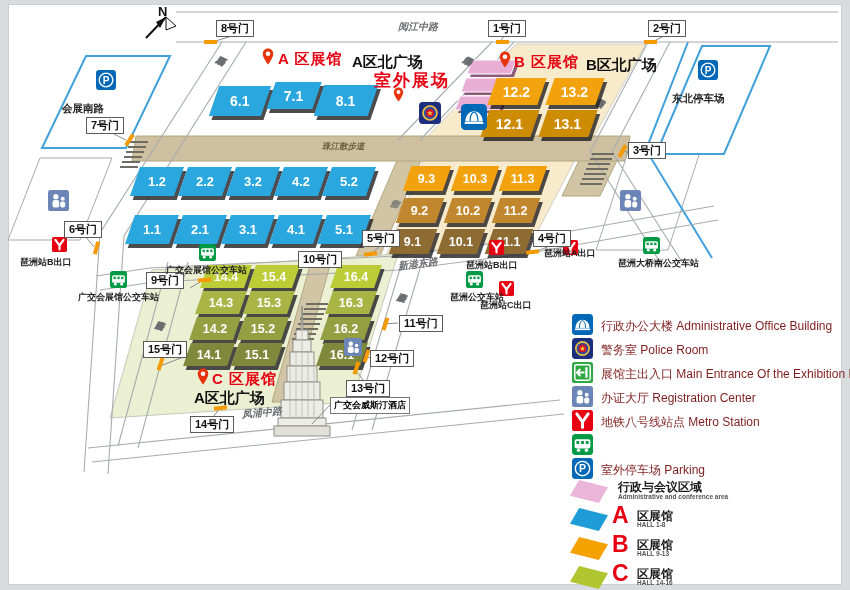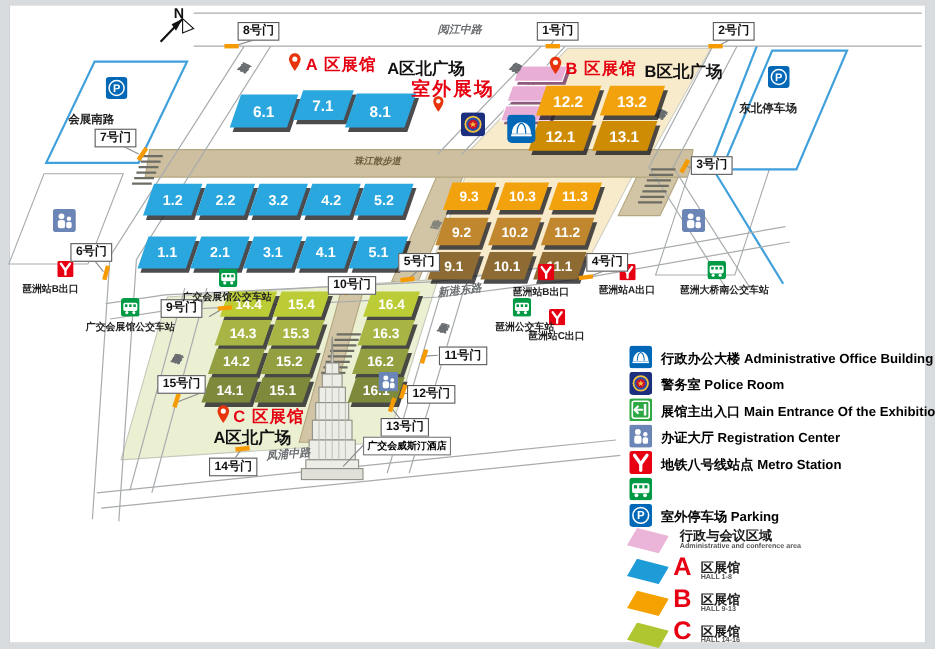--- a/index.html
+++ b/index.html
@@ -20,21 +20,21 @@
 .tick{position:absolute;z-index:5;width:13px;height:4px;background:#F59A00}
 .road{position:absolute;z-index:3;font-family:"DejaVu Serif",serif;font-style:italic;font-weight:bold;font-size:10px;color:#6a6e70;white-space:nowrap}
 .roadv{writing-mode:vertical-rl;font-size:9px}
 .slabel{position:absolute;z-index:6;font-size:9px;font-weight:bold;color:#222;white-space:nowrap}
 .mic{position:absolute;z-index:5}
 .ztitle{position:absolute;z-index:6;font-size:15px;font-weight:bold;color:#E60012;letter-spacing:1px;white-space:nowrap}
 .plaza{position:absolute;z-index:6;font-size:15px;font-weight:bold;color:#111;white-space:nowrap}
 .outdoor{position:absolute;z-index:6;font-size:17px;font-weight:bold;color:#E60012;letter-spacing:2px;white-space:nowrap}
 .hotelbox{position:absolute;z-index:6;background:#fff;border:1px solid #777;font-size:9px;font-weight:bold;padding:1px 3px;white-space:nowrap}
 .plabel{position:absolute;z-index:5;font-size:10.5px;font-weight:bold;color:#222;white-space:nowrap}
-.leg-label{position:absolute;z-index:7;font-size:12px;font-weight:bold;color:#000000;white-space:nowrap}
+.leg-label{position:absolute;z-index:7;font-size:12px;font-weight:normal;color:#7f1d1d;white-space:nowrap}
 .leg-zh{position:absolute;z-index:7;font-size:12px;font-weight:bold;color:#1a1a1a;white-space:nowrap}
 .leg-en{position:absolute;z-index:7;font-size:6.5px;font-weight:bold;color:#555;white-space:nowrap}
 .leg-letter{position:absolute;z-index:7;font-size:23px;font-weight:bold;color:#E60012;line-height:23px}
 .diamond{position:absolute;z-index:7;width:38px;height:23px;clip-path:polygon(24% 0%,100% 32%,76% 100%,0% 68%)}
 .compassN{position:absolute;z-index:6;font-size:13px;font-weight:bold;color:#111}
 </style>
 </head>
 <body>
 
 <div class="stage">
@@ -372,21 +372,21 @@
       <use href="#i-metro"></use>
     </svg>
 <div class="slabel" style="left:20px;top:256px">琶洲站B出口</div>
 <svg class="mic" style="left:489px;top:240px;width:15px;height:15px">
       <use href="#i-metro"></use>
     </svg>
 <div class="slabel" style="left:466px;top:259px">琶洲站B出口</div>
 <svg class="mic" style="left:563px;top:240px;width:15px;height:15px">
       <use href="#i-metro"></use>
     </svg>
-<div class="slabel" style="left:544px;top:257px">琶洲站A出口</div>
+<div class="slabel" style="left:544px;top:247px">琶洲站A出口</div>
 <svg class="mic" style="left:499px;top:281px;width:15px;height:15px">
       <use href="#i-metro"></use>
     </svg>
 <div class="slabel" style="left:480px;top:299px">琶洲站C出口</div>
 
 <svg class="mic" style="left:199px;top:244px;width:17px;height:17px">
       <use href="#i-bus"></use>
     </svg>
 <div class="slabel" style="left:166px;top:264px">广交会展馆公交车站</div>
 <svg class="mic" style="left:110px;top:271px;width:17px;height:17px">

